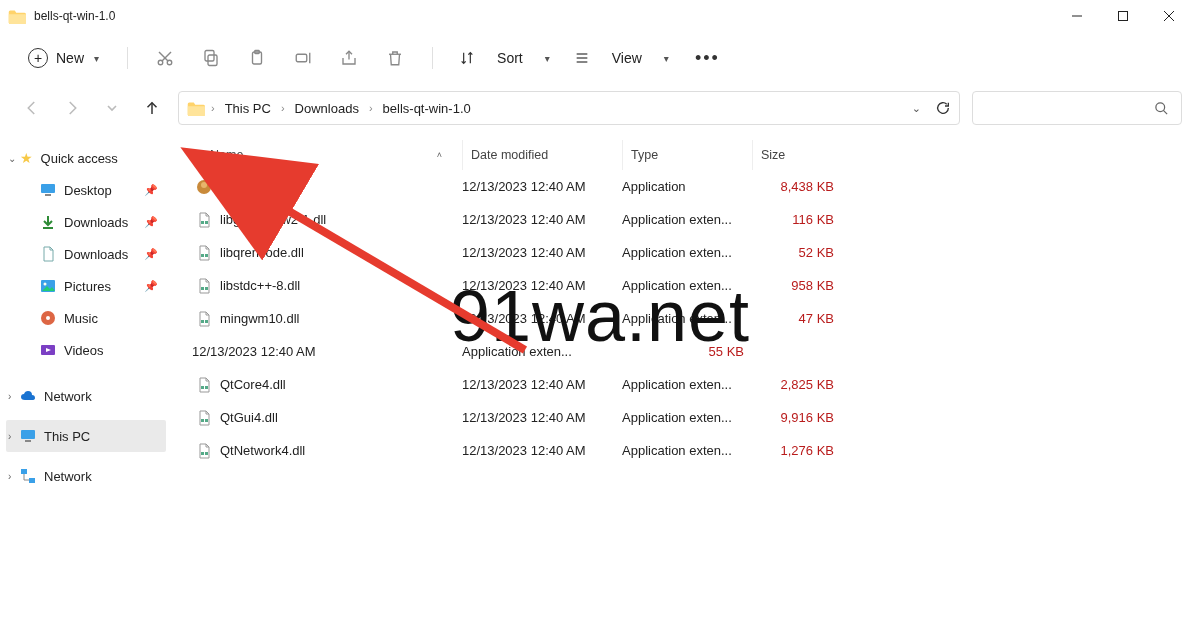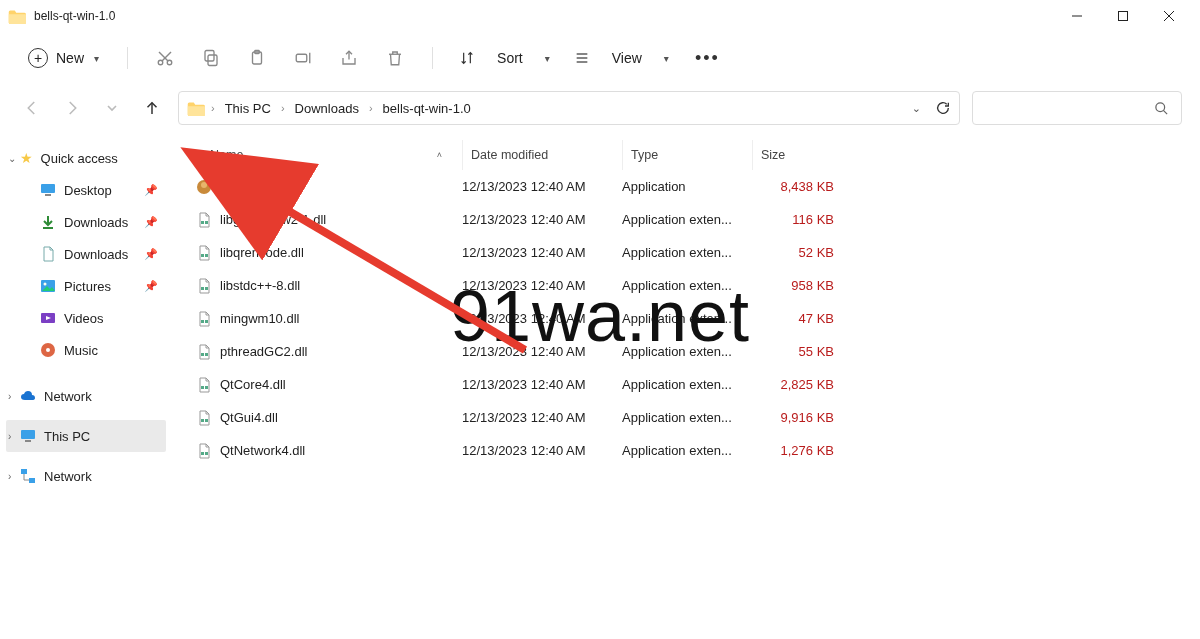--- a/index.html
+++ b/index.html
@@ -267,34 +267,34 @@
             <circle cx="5" cy="6" r="1.5" fill="#ffe"></circle>
             <path d="M2 13 L7 8 L10 11 L12 9 L15 13 Z" fill="#2c7"></path>
           </svg>
         </span>
       <span>Pictures</span>
       <span class="pin">📌</span>
     </div>
     <div class="navitem sub">
       <span class="ic">
           <svg viewBox="0 0 16 16">
+            <circle cx="8" cy="8" r="7" fill="#d64"></circle>
+            <circle cx="8" cy="8" r="2" fill="#fff"></circle>
+          </svg>
+        </span>
+      <span>Music</span>
+    </div>
+    <div class="navitem sub">
+      <span class="ic">
+          <svg viewBox="0 0 16 16">
             <rect x="1" y="3" width="14" height="10" rx="1" fill="#7b3fc4"></rect>
             <path d="M6 6 L11 8 L6 10 Z" fill="#fff"></path>
           </svg>
         </span>
       <span>Videos</span>
-    </div>
-    <div class="navitem sub">
-      <span class="ic">
-          <svg viewBox="0 0 16 16">
-            <circle cx="8" cy="8" r="7" fill="#d64"></circle>
-            <circle cx="8" cy="8" r="2" fill="#fff"></circle>
-          </svg>
-        </span>
-      <span>Music</span>
     </div>
 
     <div style="height:14px"></div>
     <div class="navitem">
       <span class="chevL">›</span>
       <span class="ic">
           <svg viewBox="0 0 16 16">
             <path d="M5 12 Q1 12 1 9 Q1 6 4 6 Q5 3 8 3 Q12 3 12 7 Q15 7 15 10 Q15 12 12 12 Z" fill="#1a73d1"></path>
           </svg>
         </span>
@@ -414,31 +414,20 @@
                 <rect x="9" y="9" width="3" height="3" fill="#5a8"></rect>
               </svg>
             </span>
             <span>mingwm10.dll</span>
           </div>
           <div>12/13/2023 12:40 AM</div>
           <div>Application exten...</div>
           <div class="cR">47 KB</div>
         </div>
         <div class="row">
-          <div class="c1">
-            <span>
-              <svg class="ficon" viewBox="0 0 16 16">
-                <path d="M4 1 L10 1 L13 4 L13 15 L4 15 Z" fill="#fff" stroke="#999" stroke-width="1"></path>
-                <path d="M10 1 L10 4 L13 4" fill="none" stroke="#999"></path>
-                <rect x="5" y="9" width="3" height="3" fill="#5a8"></rect>
-                <rect x="9" y="9" width="3" height="3" fill="#5a8"></rect>
-              </svg>
-            </span>
-            <span>pthreadGC2.dll</span>
-          </div>
           <div>12/13/2023 12:40 AM</div>
           <div>Application exten...</div>
           <div class="cR">55 KB</div>
         </div>
         <div class="row">
           <div class="c1">
             <span>
               <svg class="ficon" viewBox="0 0 16 16">
                 <path d="M4 1 L10 1 L13 4 L13 15 L4 15 Z" fill="#fff" stroke="#999" stroke-width="1"></path>
                 <path d="M10 1 L10 4 L13 4" fill="none" stroke="#999"></path>

